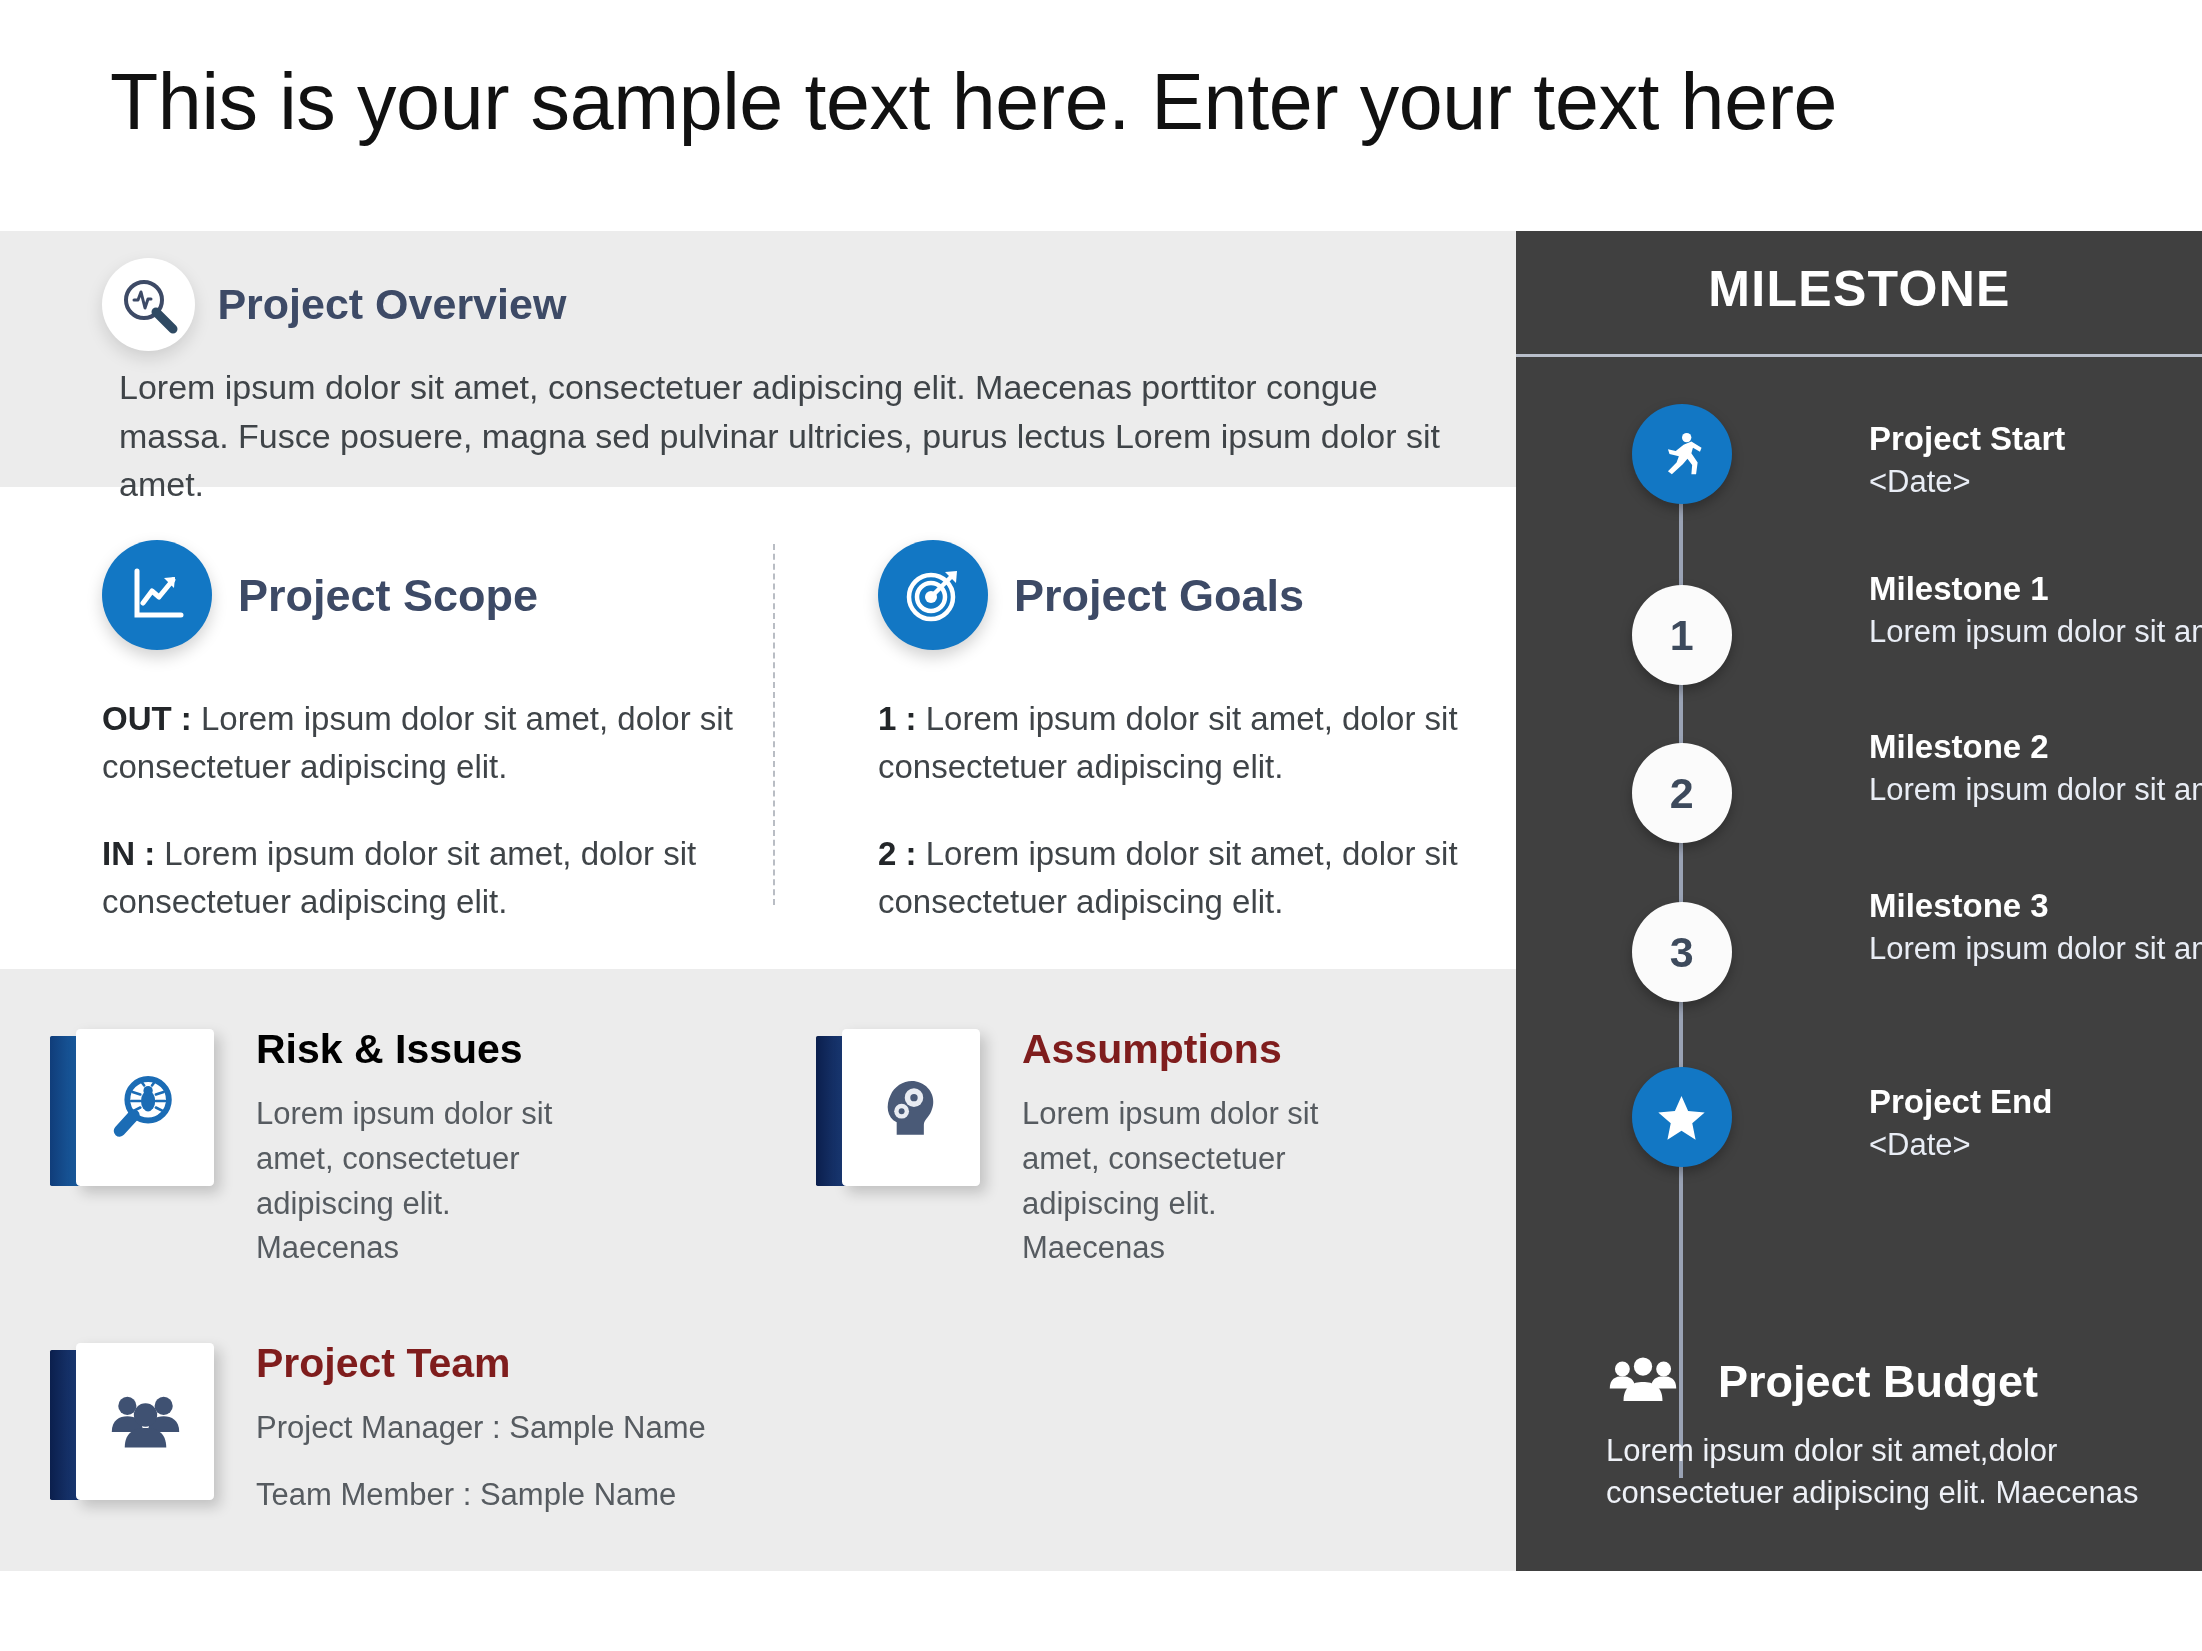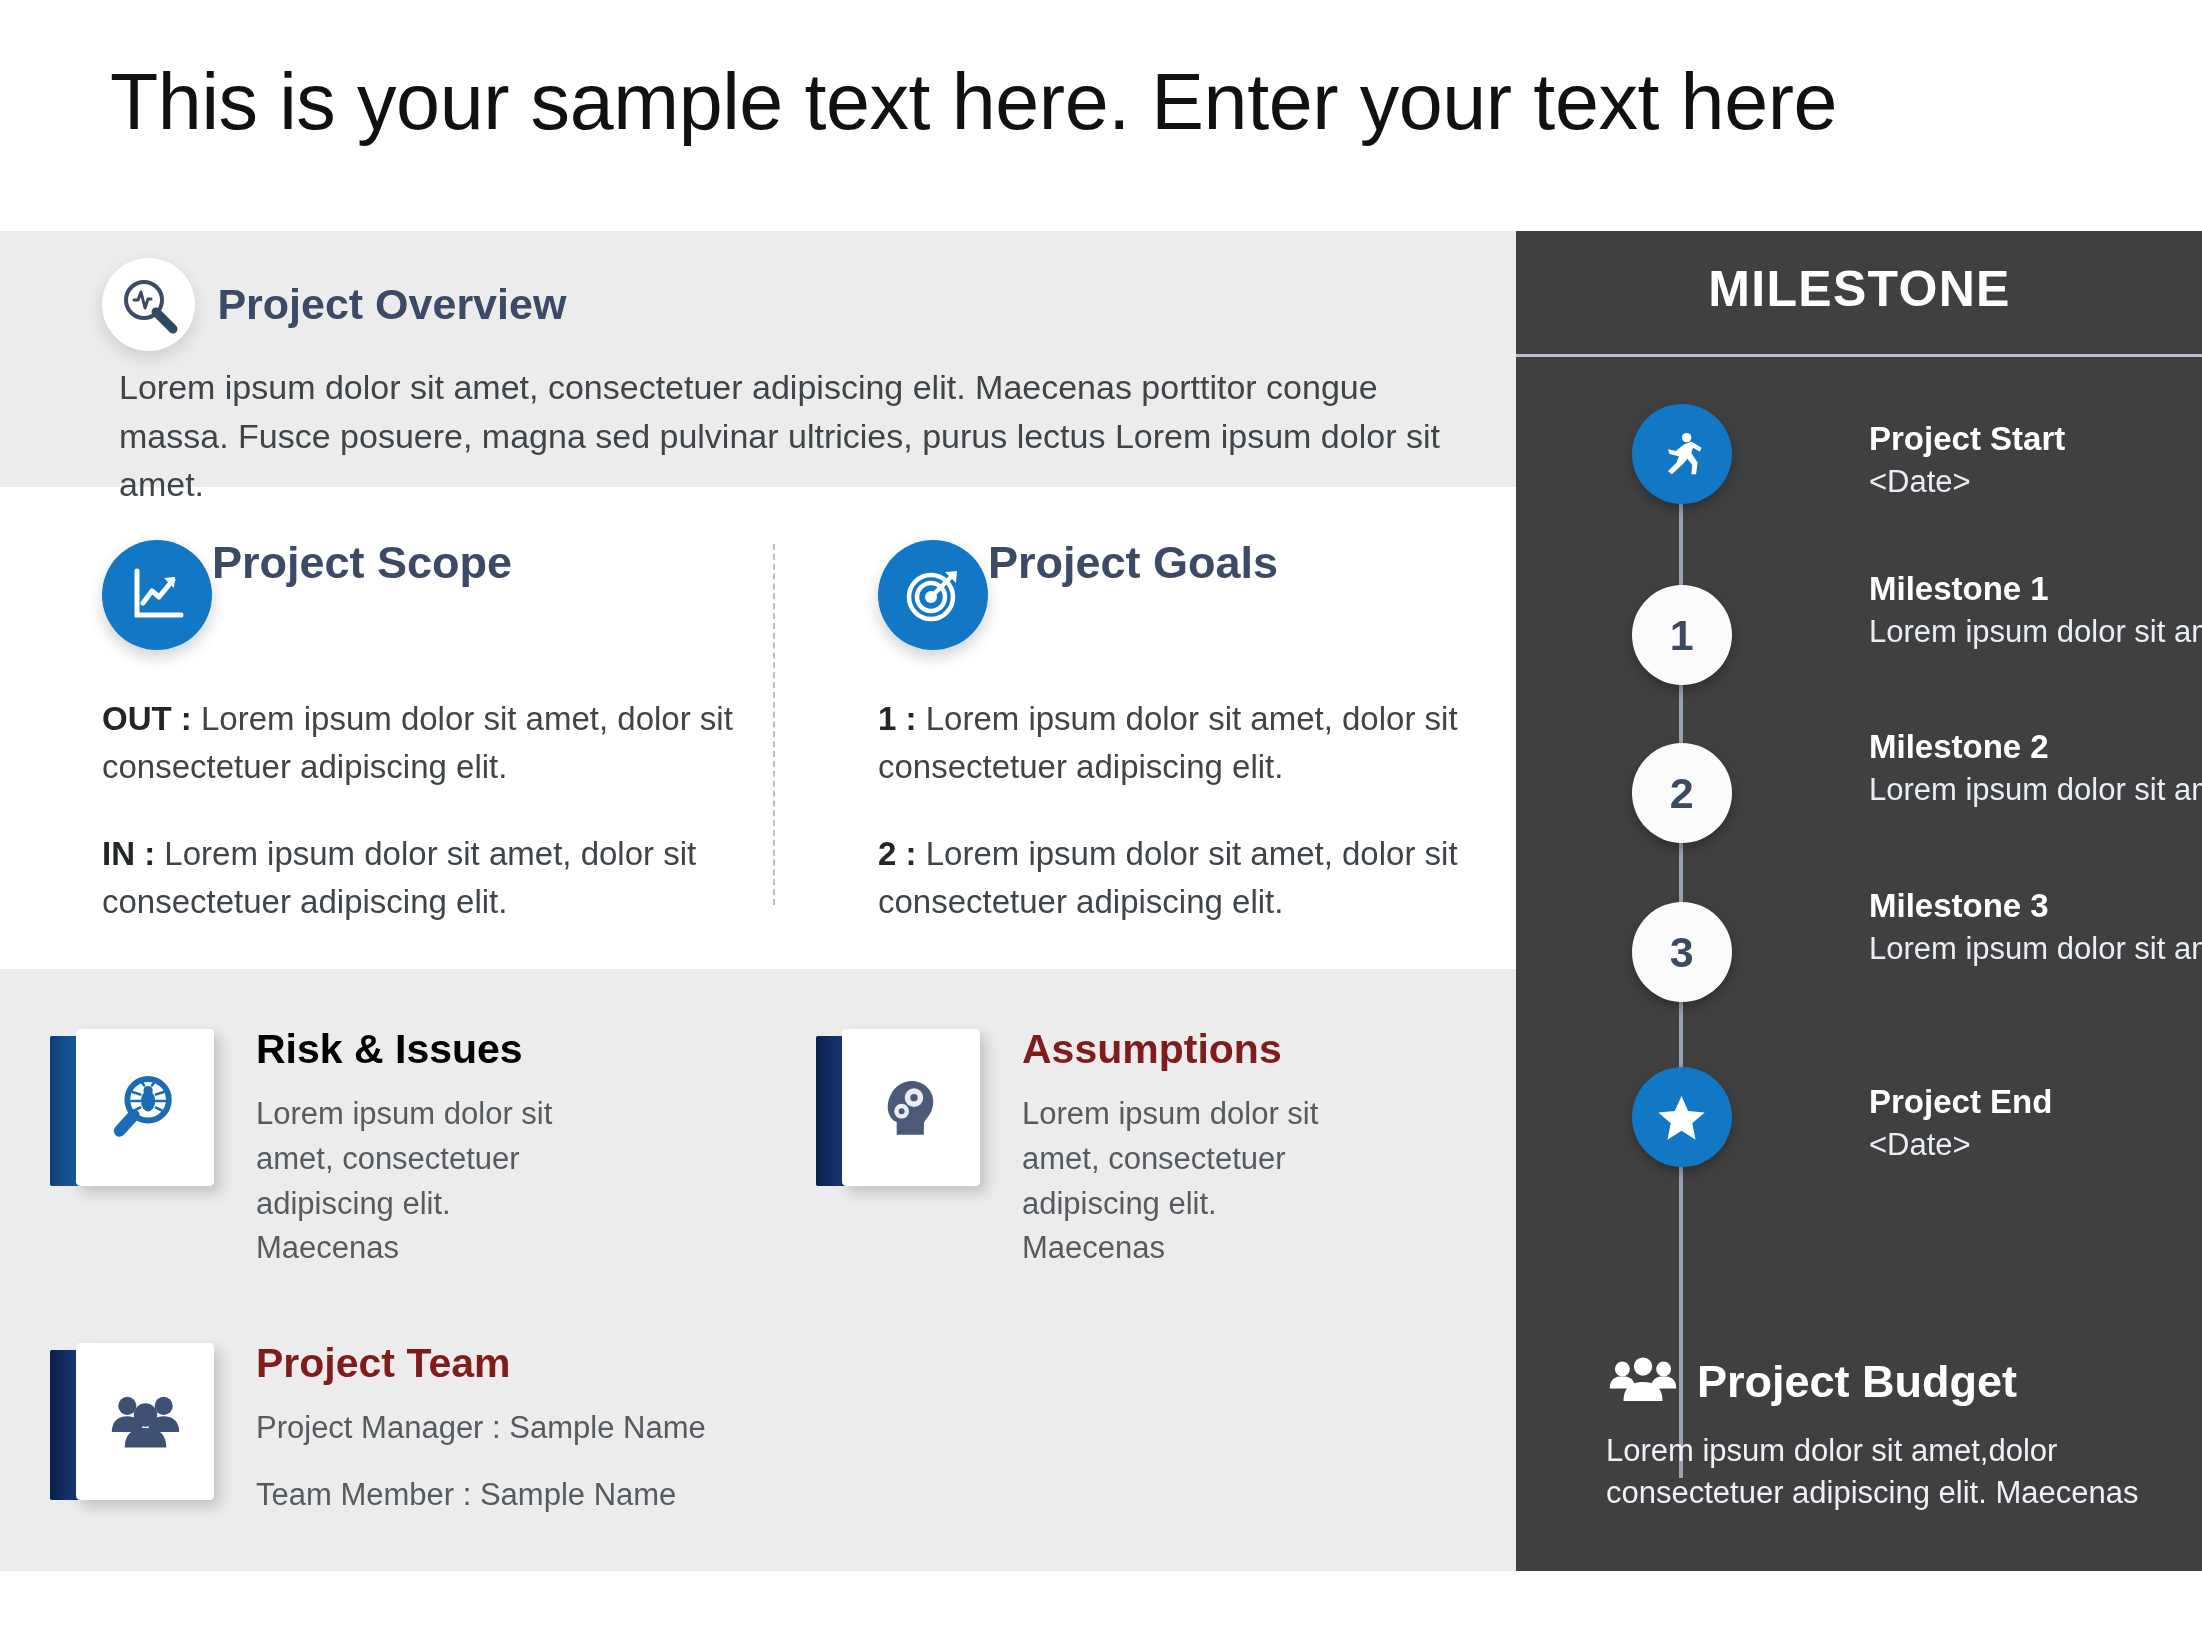--- a/index.html
+++ b/index.html
@@ -37,39 +37,39 @@
   }
   .tl-circle.blue{background:#1277c4;box-shadow:0 5.2px 12px rgba(0,0,0,.28);}
   .tl-circle.white{background:#fbfbfb;box-shadow:0 5.2px 12px rgba(0,0,0,.28);}
   .tl-num{font-size:43px;font-weight:700;color:#3d4a5c;line-height:1;}
   .tl-text{position:absolute;left:258px;width:404px;}
   .tl-title{font-size:33px;font-weight:700;color:#ffffff;line-height:1.18;}
   .tl-sub{font-size:31px;font-weight:400;color:#e9edf5;line-height:1.30;margin-top:3.4px;}
 
   
   .budget{position:absolute;left:90px;top:1123px;width:568px;}
-  .budget-head{display:flex;align-items:center;gap:17px;}
+  .budget-head{display:flex;align-items:center;gap:38px;}
   .budget-title{font-size:45px;font-weight:700;color:#ffffff;line-height:1;}
   .budget-body{margin-top:20.6px;font-size:31px;line-height:1.38;color:#eef1f7;width:568px;}
 
   
   .ov-head{position:absolute;left:102px;top:258px;display:flex;align-items:center;gap:22.4px;}
   .ov-badge{
     width:93px;height:93px;border-radius:50%;background:#ffffff;
     display:flex;align-items:center;justify-content:center;box-shadow:0 6.9px 17px rgba(0,0,0,.13);
   }
   .ov-title{font-size:43px;font-weight:700;color:#3d4a66;line-height:1;}
   .ov-body{
     position:absolute;left:119px;top:363px;width:1377px;
     font-size:34px;line-height:1.43;color:#3f4448;
   }
 
   
   .sec{position:absolute;}
-  .sec-head{display:flex;align-items:flex-start;}
+  .sec-head{display:flex;align-items:center;gap:26px;}
   .sec-badge{
     width:110px;height:110px;border-radius:50%;background:#1277c4;
     display:flex;align-items:center;justify-content:center;box-shadow:0 6.9px 15.5px rgba(0,0,0,.18);
   }
   .sec-title{font-size:45px;font-weight:700;color:#3d4a66;line-height:1;}
   .sec-body{margin-top:45px;font-size:33px;line-height:1.44;color:#3f4448;}
   .sec-body p{margin:0 0 40px 0;}
   .sec-body p:last-child{margin-bottom:0;}
   .sec-body b{font-weight:700;color:#232629;}
   .divider-dash{

